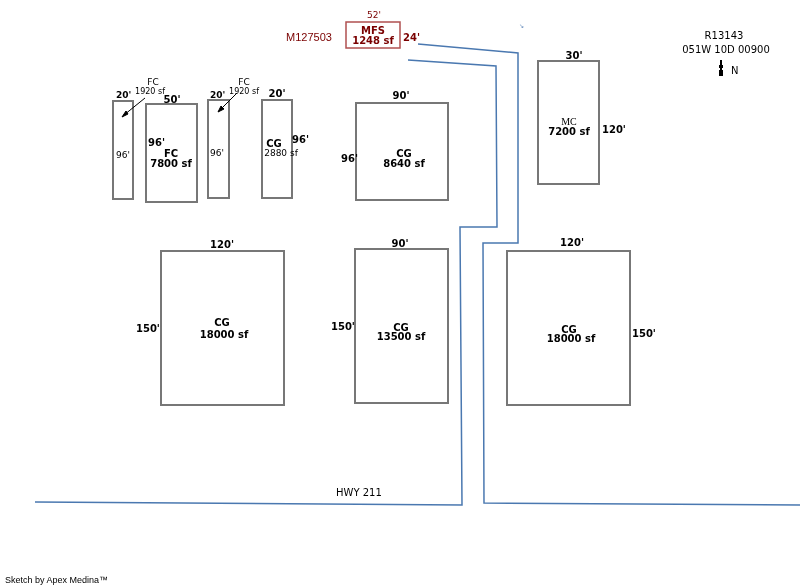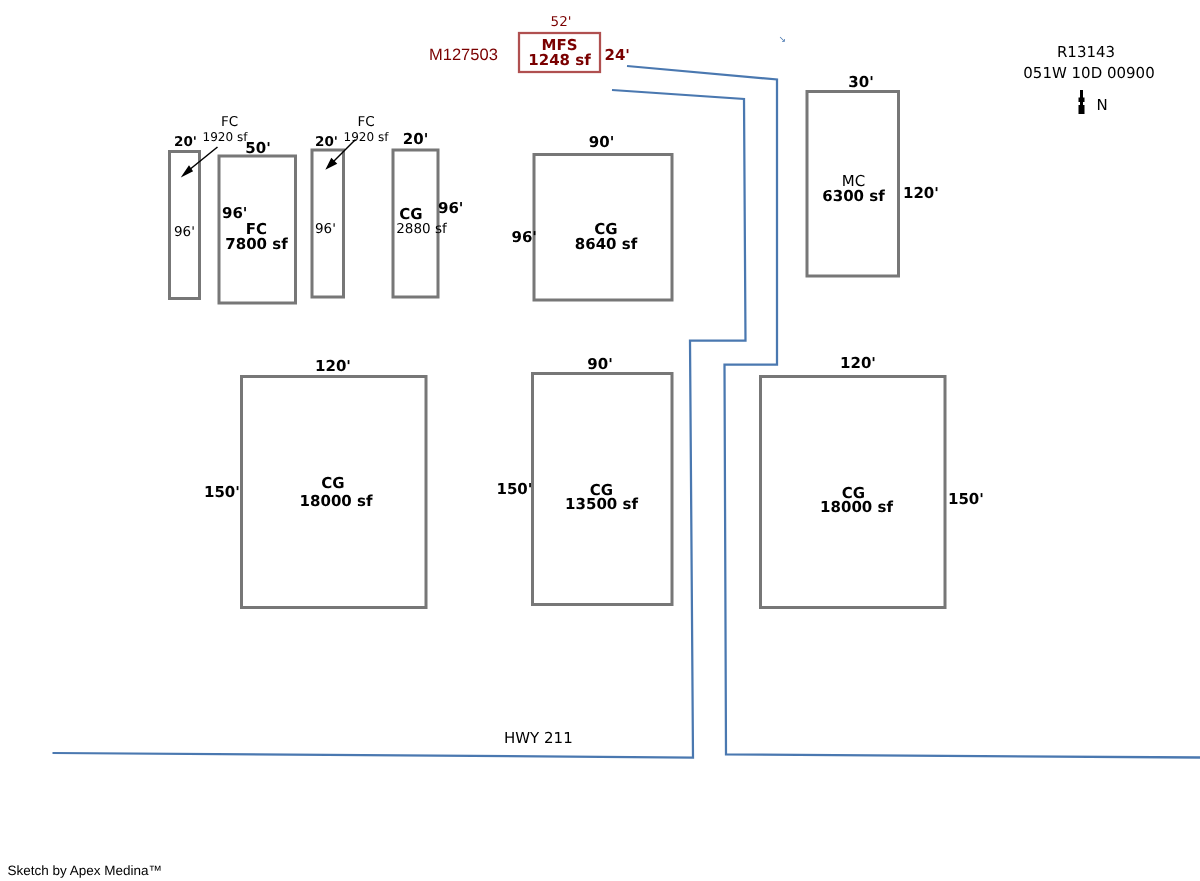--- a/index.html
+++ b/index.html
@@ -82,22 +82,22 @@
 <div class="lbl b ctr" style="left:274px;top:138px;">CG</div>
 <div class="lbl small ctr" style="left:281px;top:148px;">2880 sf</div>
 
 <div class="lbl b ctr" style="left:401px;top:90px;">90'</div>
 <div class="lbl b" style="left:341px;top:153px;">96'</div>
 <div class="lbl b ctr" style="left:404px;top:148px;">CG</div>
 <div class="lbl b ctr" style="left:404px;top:158px;">8640 sf</div>
 
 <div class="lbl b ctr" style="left:574px;top:50px;">30'</div>
 <div class="lbl b" style="left:602px;top:124px;">120'</div>
-<div class="lbl ctr" style="left:569px;top:116px;">MC</div>
-<div class="lbl b ctr" style="left:569px;top:126px;">6300 sf</div>
+<div class="lbl ctr" style="left:569px;top:116px;font-family:Liberation Serif, serif;">MC</div>
+<div class="lbl b ctr" style="left:569px;top:126px;">7200 sf</div>
 
 <div class="lbl b ctr" style="left:222px;top:239px;">120'</div>
 <div class="lbl b" style="left:136px;top:323px;">150'</div>
 <div class="lbl b ctr" style="left:222px;top:317px;">CG</div>
 <div class="lbl b ctr" style="left:224px;top:329px;">18000 sf</div>
 
 <div class="lbl b ctr" style="left:400px;top:238px;">90'</div>
 <div class="lbl b" style="left:331px;top:321px;">150'</div>
 <div class="lbl b ctr" style="left:401px;top:322px;">CG</div>
 <div class="lbl b ctr" style="left:401px;top:331px;">13500 sf</div>

